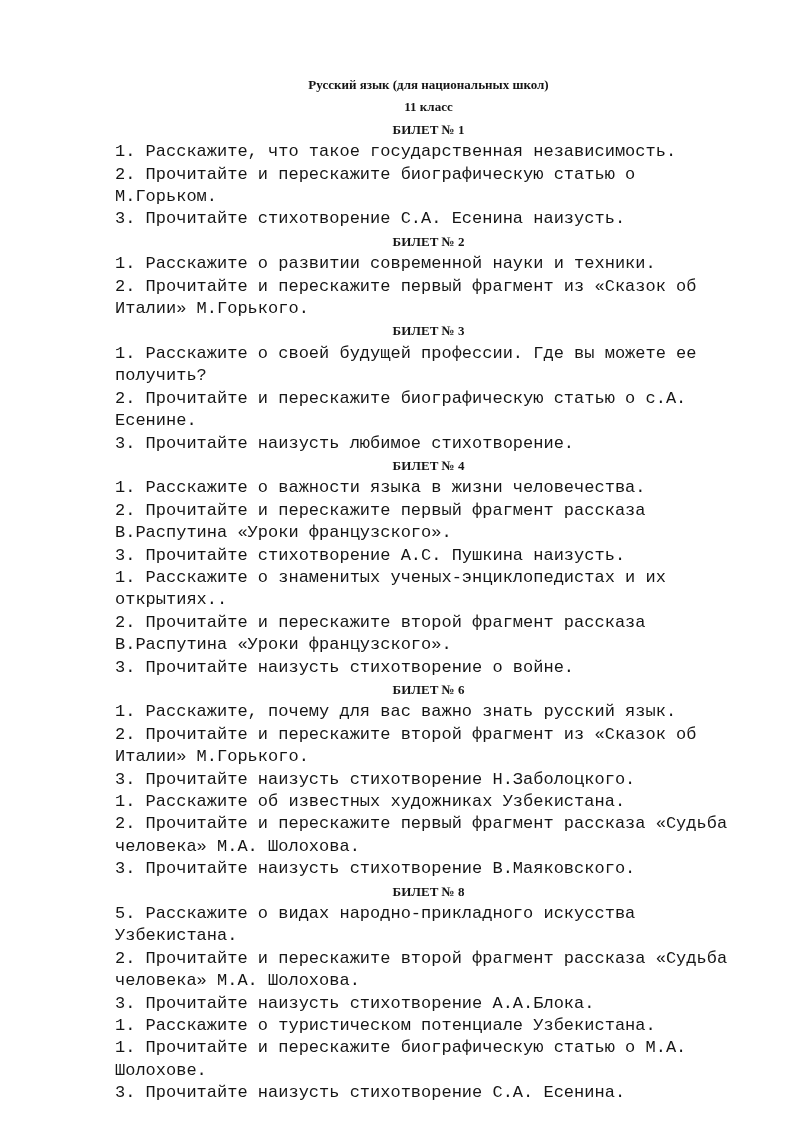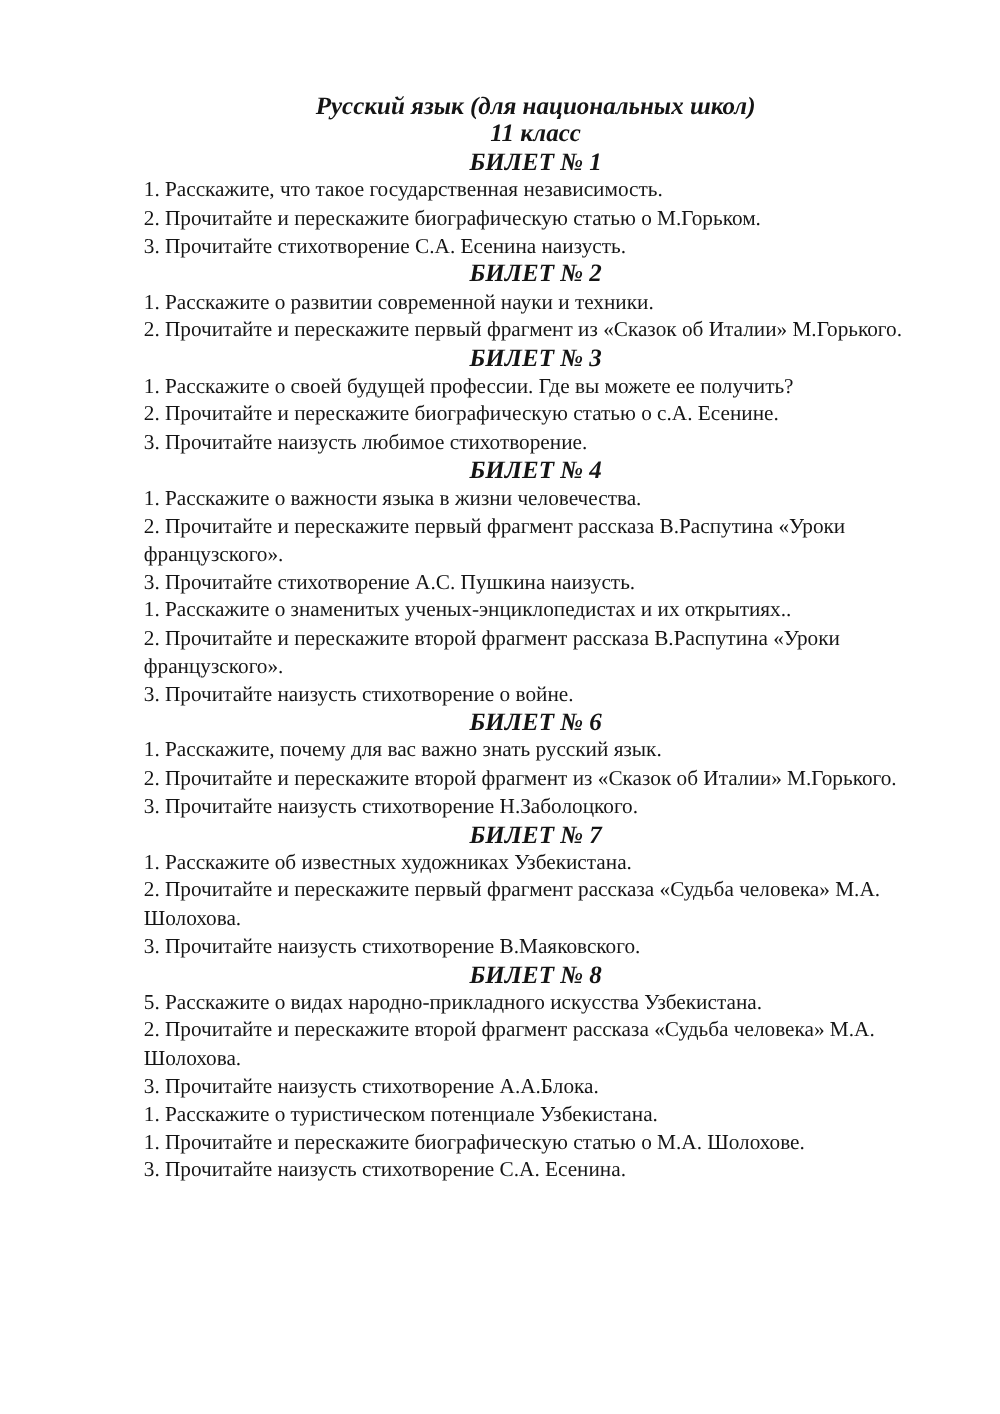--- a/index.html
+++ b/index.html
@@ -21,29 +21,29 @@
     top: 74px;
     width: 627px;
     font-size: 17px;
     line-height: 22.4px;
   }
   .doc-title,
   .doc-grade,
   .ticket-heading {
     font-weight: bold;
     text-align: center;
-    font-size: 20px;
+    font-size: 13px;
     margin: 0;
     padding: 0;
-    font-style: italic;
   }
   .ticket-item {
     margin: 0;
     padding: 0;
     text-align: left;
+    font-family: Liberation Mono, monospace;
   }
 </style>
 </head>
 <body>
 
 <div class="page">
 
   <h1 class="doc-title">Русский язык (для национальных школ)</h1>
   <h2 class="doc-grade">11 класс</h2>
 
@@ -81,21 +81,20 @@
   </section>
 
   <section class="ticket">
     <h2 class="ticket-heading">БИЛЕТ № 6</h2>
     <p class="ticket-item">1. Расскажите, почему для вас важно знать русский язык.</p>
     <p class="ticket-item">2. Прочитайте и перескажите второй фрагмент из «Сказок об Италии» М.Горького.</p>
     <p class="ticket-item">3. Прочитайте наизусть стихотворение Н.Заболоцкого.</p>
   </section>
 
   <section class="ticket">
-    <h2 class="ticket-heading">БИЛЕТ № 7</h2>
     <p class="ticket-item">1. Расскажите об известных художниках Узбекистана.</p>
     <p class="ticket-item">2. Прочитайте и перескажите первый фрагмент рассказа «Судьба человека» М.А. Шолохова.</p>
     <p class="ticket-item">3. Прочитайте наизусть стихотворение В.Маяковского.</p>
   </section>
 
   <section class="ticket">
     <h2 class="ticket-heading">БИЛЕТ № 8</h2>
     <p class="ticket-item">5. Расскажите о видах народно-прикладного искусства Узбекистана.</p>
     <p class="ticket-item">2. Прочитайте и перескажите второй фрагмент рассказа «Судьба человека» М.А. Шолохова.</p>
     <p class="ticket-item">3. Прочитайте наизусть стихотворение А.А.Блока.</p>

